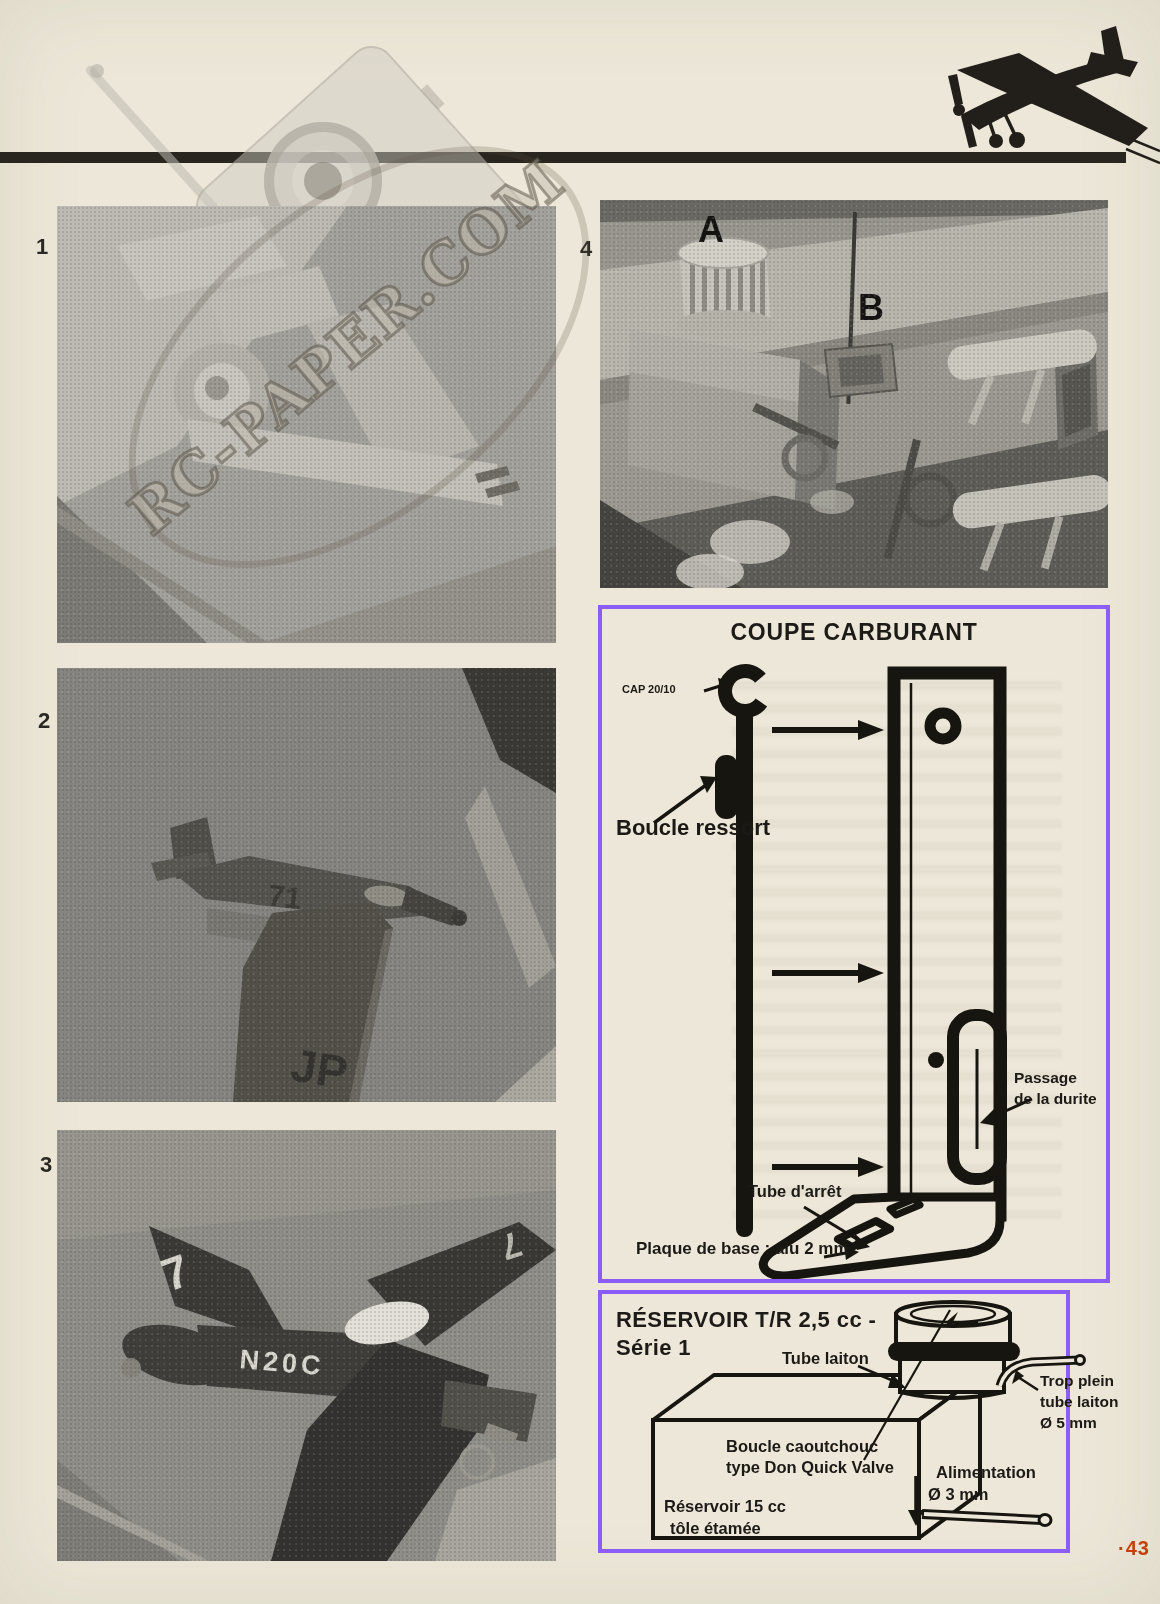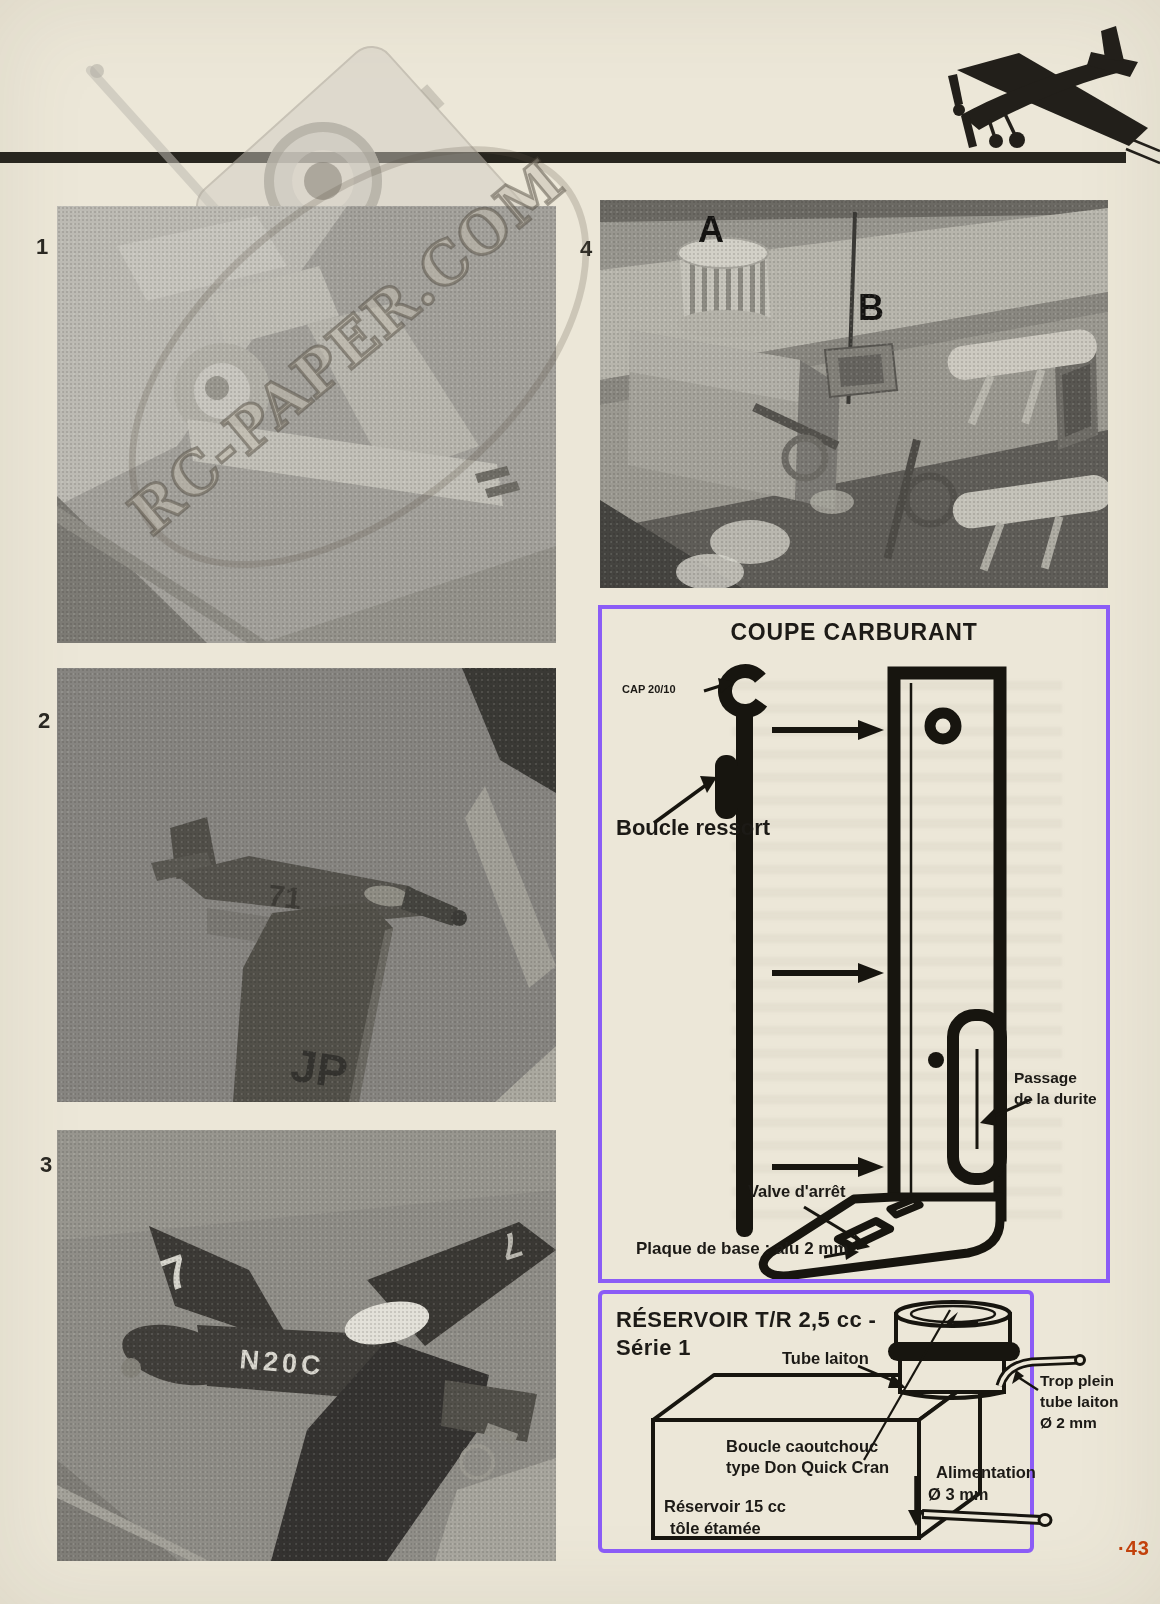--- a/index.html
+++ b/index.html
@@ -241,25 +241,25 @@
       <polygon points="98,167 115,168 105,184"></polygon>
       <polygon points="392,500 378,514 395,517"></polygon>
       <polygon points="252,624 268,638 255,641"></polygon>
       <polygon points="242,637 257,643 244,651"></polygon>
     </g>
   </svg>
   <span class="lbl" style="left:20px;top:70px;font-size:11px;">CAP 20/10</span>
   <span class="lbl" style="left:14px;top:208px;font-size:22px;">Boucle ressort</span>
   <span class="lbl lbl-sm" style="left:412px;top:458px;">Passage</span>
   <span class="lbl lbl-sm" style="left:412px;top:479px;">de la durite</span>
-  <span class="lbl" style="left:146px;top:572px;">Valve d'arrêt</span>
+  <span class="lbl" style="left:146px;top:572px;">Tube d'arrêt</span>
   <span class="lbl" style="left:34px;top:629px;font-size:17px;">Plaque de base : alu 2 mm</span>
 </div>
 
-<div class="dbox" style="left:598px;top:1290px;width:436px;height:263px;border-radius:6px;">
+<div class="dbox" style="left:598px;top:1290px;width:472px;height:263px;">
   <div class="dtitle2" style="left:14px;top:12px;">RÉSERVOIR T/R 2,5 cc -</div>
   <div class="dtitle2" style="left:14px;top:40px;">Série 1</div>
   <svg class="abs" style="left:0;top:0;" width="504" height="255" viewBox="0 0 504 255">
     <g stroke="#17150f" fill="#ece7d8">
 
       <polygon points="51,126 112,81 378,81 317,126" stroke-width="4" stroke-linejoin="round"></polygon>
       <polygon points="317,126 378,81 378,199 317,244" stroke-width="4" stroke-linejoin="round"></polygon>
       <rect x="51" y="126" width="266" height="118" stroke-width="4"></rect>
 
       <path d="M320,220 L440,226" stroke-width="10" fill="none"></path>
@@ -294,22 +294,22 @@
     <g fill="#17150f" stroke="none">
       <polygon points="344,28 356,18 348,34"></polygon>
       <polygon points="290,80 304,94 286,94"></polygon>
       <polygon points="414,76 422,82 410,90"></polygon>
       <polygon points="306,216 322,216 314,232"></polygon>
     </g>
   </svg>
   <span class="lbl" style="left:180px;top:54px;">Tube laiton</span>
   <span class="lbl lbl-sm" style="left:438px;top:76px;">Trop plein</span>
   <span class="lbl lbl-sm" style="left:438px;top:97px;">tube laiton</span>
-  <span class="lbl lbl-sm" style="left:438px;top:118px;">Ø 2 mm</span>
+  <span class="lbl lbl-sm" style="left:438px;top:118px;">Ø 5 mm</span>
   <span class="lbl" style="left:124px;top:142px;">Boucle caoutchouc</span>
-  <span class="lbl" style="left:124px;top:163px;">type Don Quick Cran</span>
+  <span class="lbl" style="left:124px;top:163px;">type Don Quick Valve</span>
   <span class="lbl" style="left:326px;top:168px;margin-left:8px;">Alimentation</span>
   <span class="lbl" style="left:326px;top:190px;">Ø 3 mm</span>
   <span class="lbl" style="left:62px;top:202px;">Réservoir 15 cc</span>
   <span class="lbl" style="left:68px;top:224px;">tôle étamée</span>
 </div>
 
 <span class="pagenum" style="left:1118px;top:1538px;">·43</span>
 
 </body></html>

